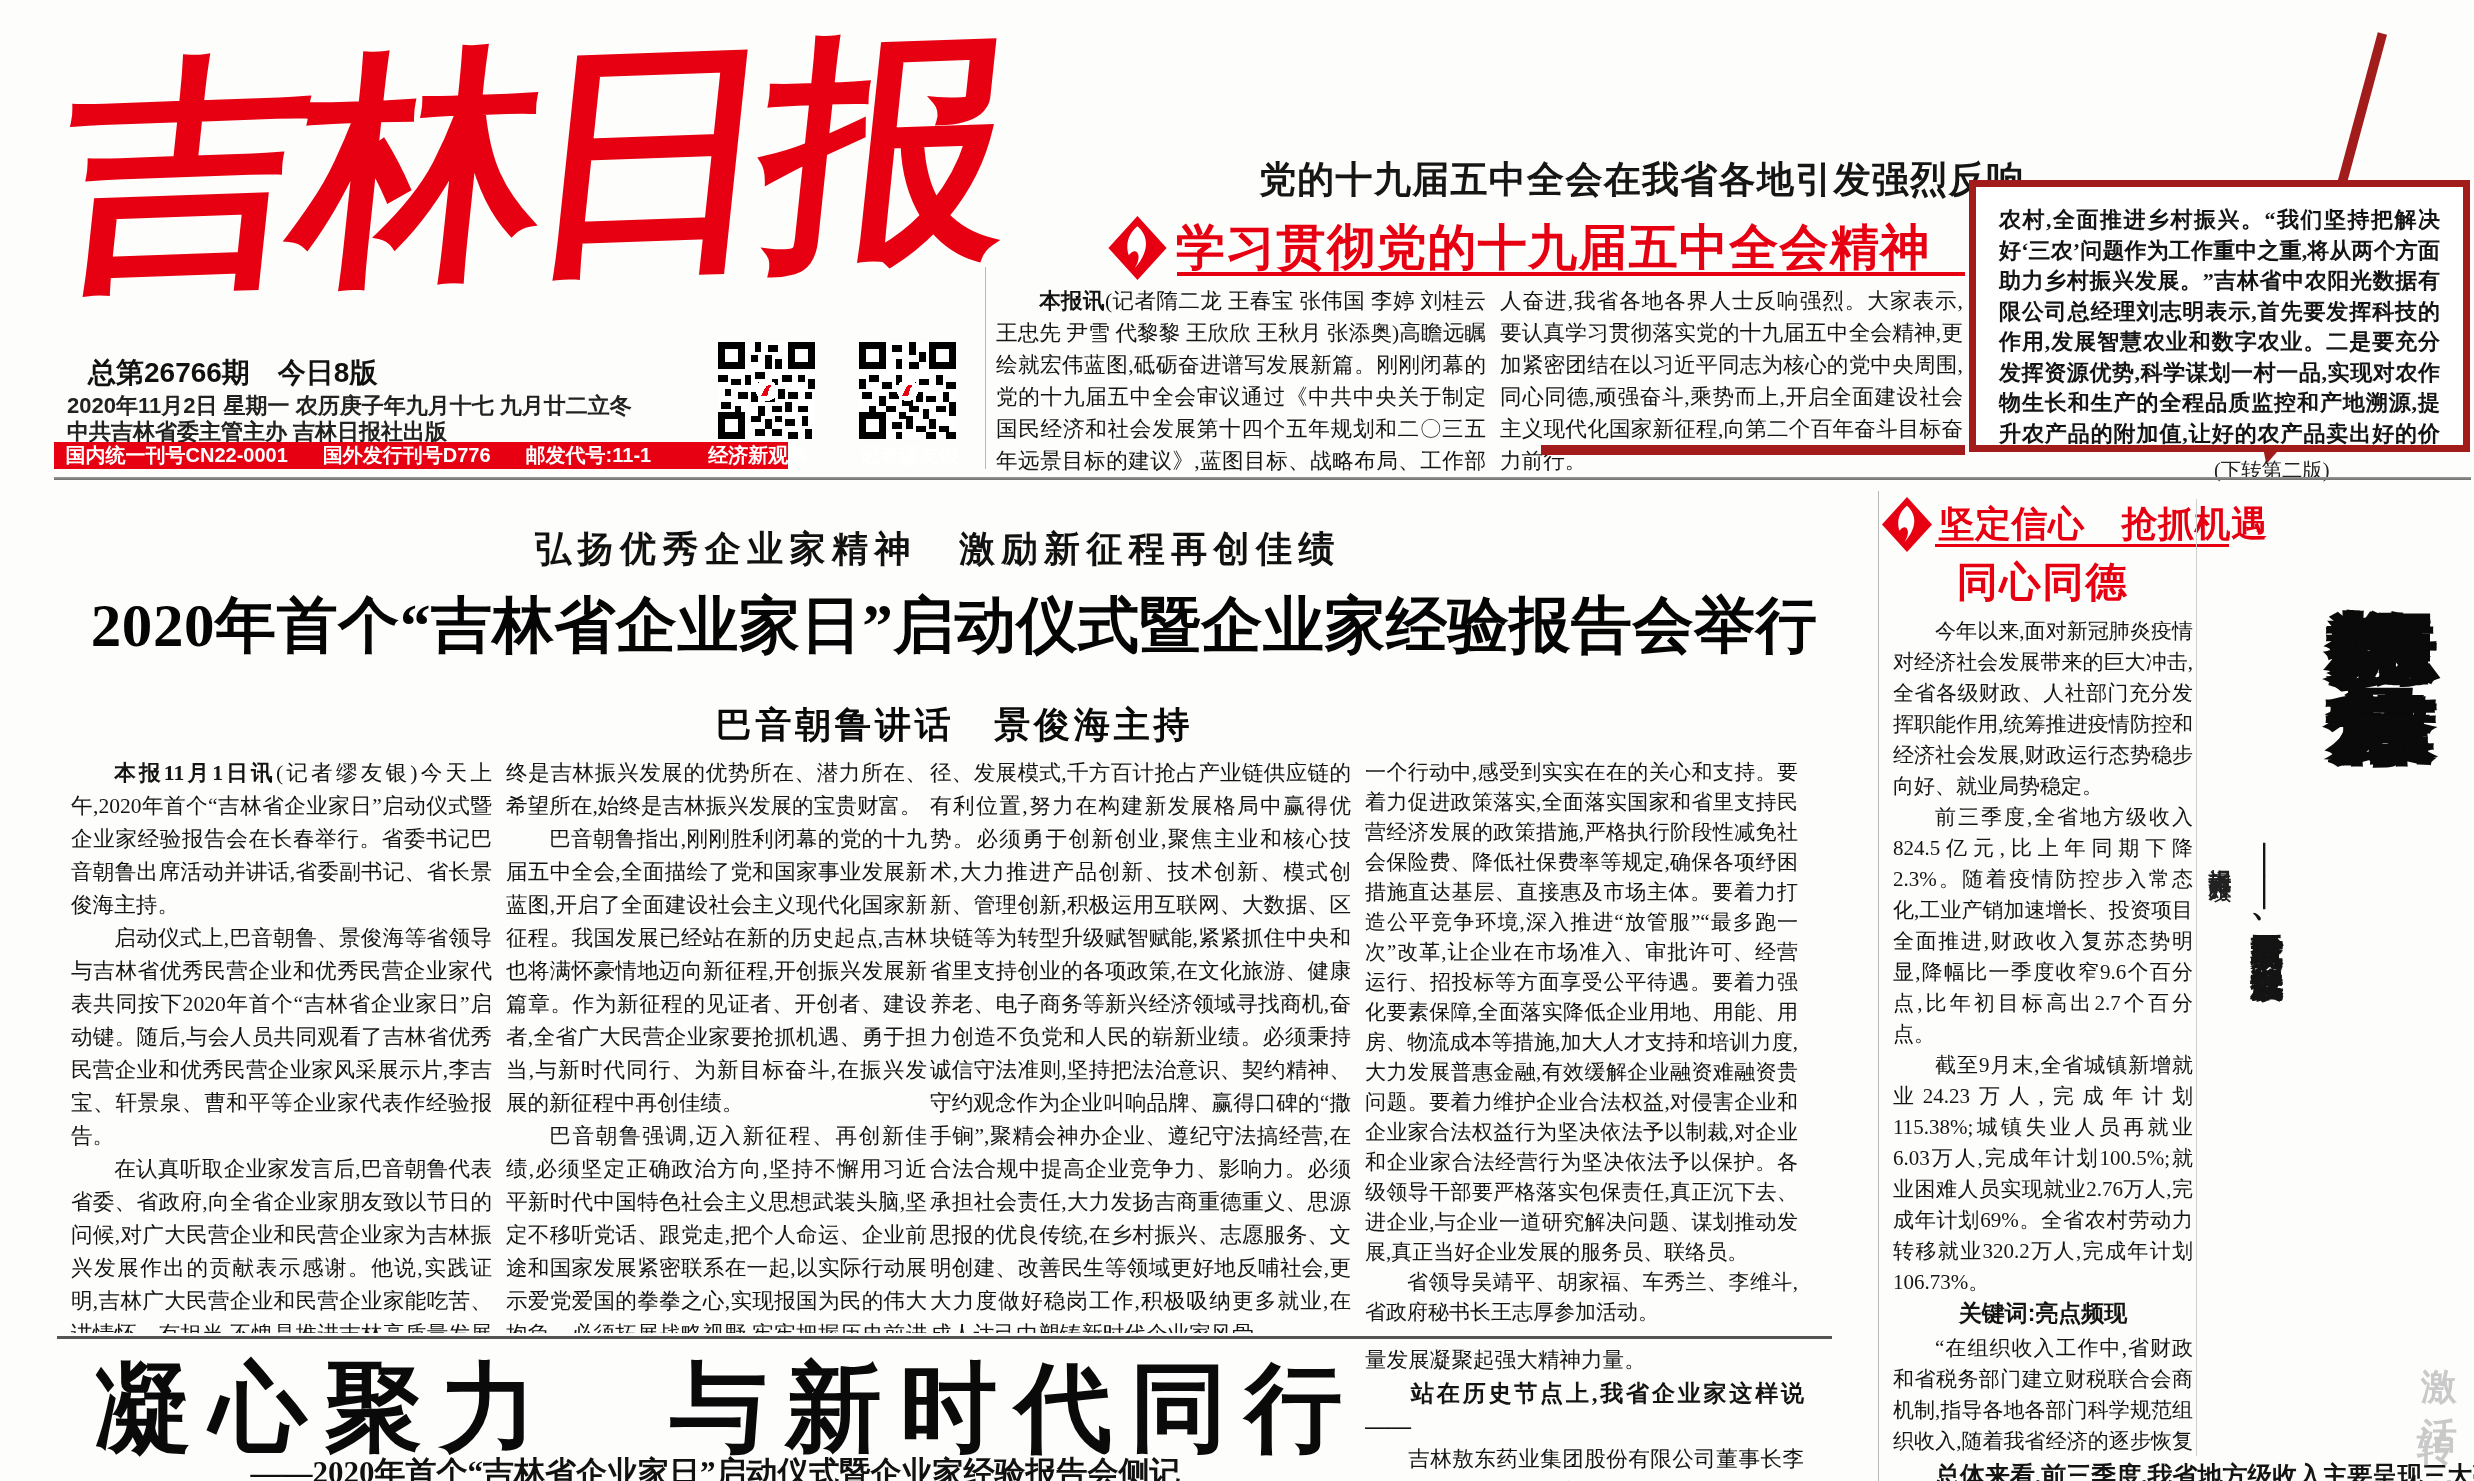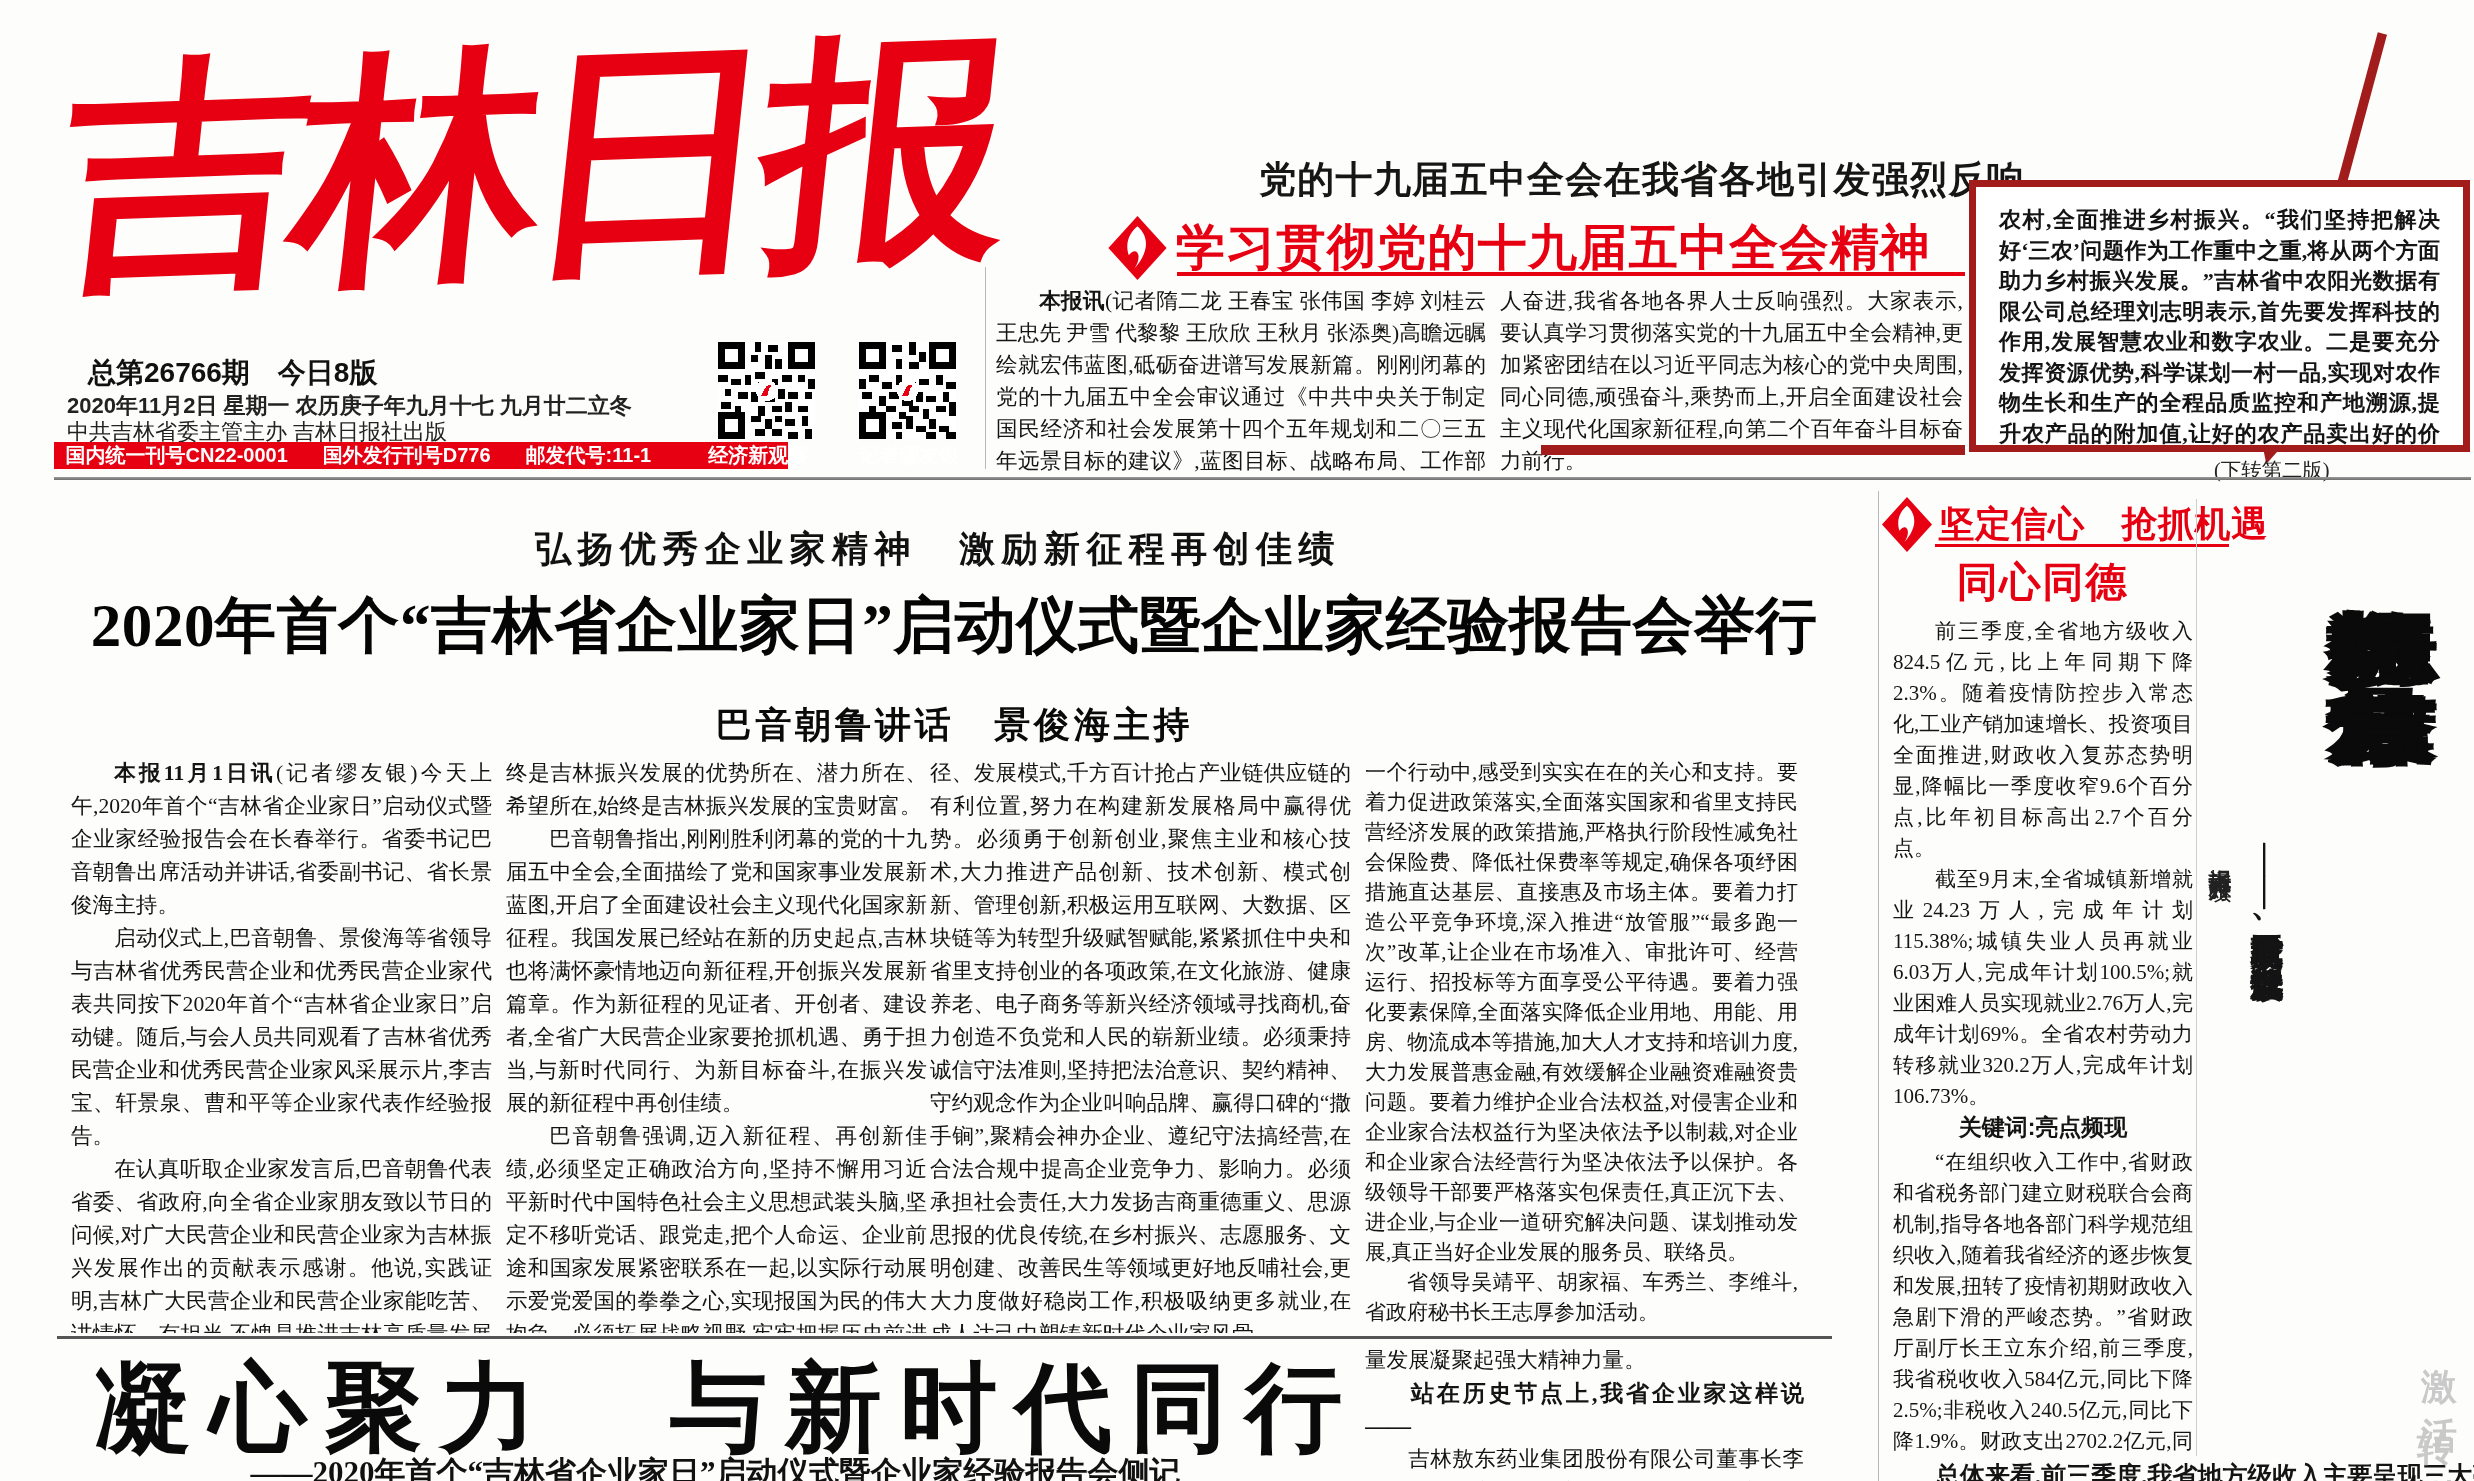--- a/index.html
+++ b/index.html
@@ -11,21 +11,21 @@
   
   .masthead-title{left:64px;top:-6.4px;width:916px;height:344px;
     font-family:"Liberation Serif",serif;font-weight:900;color:#e60012;
     font-size:245px;line-height:344px;letter-spacing:-11.5px;white-space:nowrap;
     transform:rotate(-2deg) skewX(-8deg);transform-origin:50% 50%;text-align:center;}
   .issue-line{left:81px;top:354px;font-family:"Liberation Sans",sans-serif;
     font-weight:bold;font-size:28px;color:#111;margin-left:7px;}
   .date-line{left:67px;top:391px;font-family:"Liberation Sans",sans-serif;
     font-weight:bold;font-size:22px;color:#222;}
   .publisher-line{left:67px;top:417px;font-family:"Liberation Sans",sans-serif;
-    font-weight:normal;font-size:22px;color:#222;}
+    font-weight:bold;font-size:22px;color:#222;}
   .qr{top:342px;width:97px;height:97px;background:#fff;}
   .qr1{left:718px;} .qr2{left:859px;}
   .red-bar{left:54px;top:442px;width:734px;height:27px;background:#e60012;
     display:flex;align-items:center;font-family:"Liberation Sans",sans-serif;
     font-weight:bold;font-size:20px;color:#fff;white-space:nowrap;}
   .red-bar span{display:inline-block;}
   .rb1{margin-left:11.5px;} .rb2{margin-left:35px;} .rb3{margin-left:35px;}
   .rb4{margin-left:57px;} .rb5{margin-left:51px;}
 
   
@@ -215,20 +215,21 @@
     <svg data-name="flame-icon" width="50" height="55" viewBox="0 0 40 44">
       <polygon points="20,0 40,22 20,44 0,22" fill="#e60012"></polygon>
       <path d="M20 7 C 29 15, 27 26, 18 36 C 24 27, 19 20, 14 27 C 11 18, 15 11, 20 7 Z" fill="#fff"></path>
     </svg>
     <span class="txt" data-name="economy-label-text">坚定信心　抢抓机遇</span>
   </div>
   <div class="abs econ-underline" data-name="economy-underline"></div>
   <div class="abs econ-series" data-name="economy-series-title">同心同德</div>
 
   <div class="abs econ-body" data-name="economy-body">
+    <p class="para" data-name="economy-p1">今年以来,面对新冠肺炎疫情对经济社会发展带来的巨大冲击,全省各级财政、人社部门充分发挥职能作用,统筹推进疫情防控和经济社会发展,财政运行态势稳步向好、就业局势稳定。</p>
     <p class="para" data-name="economy-p2">前三季度,全省地方级收入824.5亿元,比上年同期下降2.3%。随着疫情防控步入常态化,工业产销加速增长、投资项目全面推进,财政收入复苏态势明显,降幅比一季度收窄9.6个百分点,比年初目标高出2.7个百分点。</p>
     <p class="para" data-name="economy-p3">截至9月末,全省城镇新增就业24.23万人,完成年计划115.38%;城镇失业人员再就业6.03万人,完成年计划100.5%;就业困难人员实现就业2.76万人,完成年计划69%。全省农村劳动力转移就业320.2万人,完成年计划106.73%。</p>
     <p class="para econ-keyword" data-name="economy-keyword">关键词:亮点频现</p>
     <p class="para" data-name="economy-p4">“在组织收入工作中,省财政和省税务部门建立财税联合会商机制,指导各地各部门科学规范组织收入,随着我省经济的逐步恢复和发展,扭转了疫情初期财政收入急剧下滑的严峻态势。”省财政厅副厅长王立东介绍,前三季度,我省税收收入584亿元,同比下降2.5%;非税收入240.5亿元,同比下降1.9%。财政支出2702.2亿元,同比增加9.4亿元,增长0.4%。</p>
   </div>
   <div class="abs econ-partial" data-name="economy-partial-line">总体来看,前三季度,我省地方级收入主要呈现三大亮点:</div>
 
   <div class="abs vdiv-right" data-name="divider-vertical-right"></div>
   <div class="abs v-headline" data-name="vertical-headline">数据稳步向好　释放复苏信号</div>
   <div class="abs v-deck" data-name="vertical-deck">——我省前三季度财政、就业数据解读</div>

